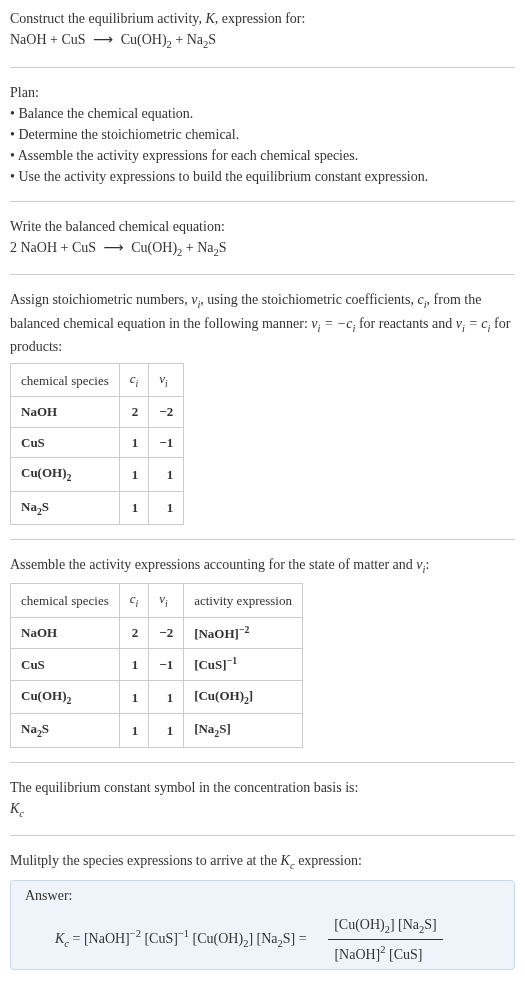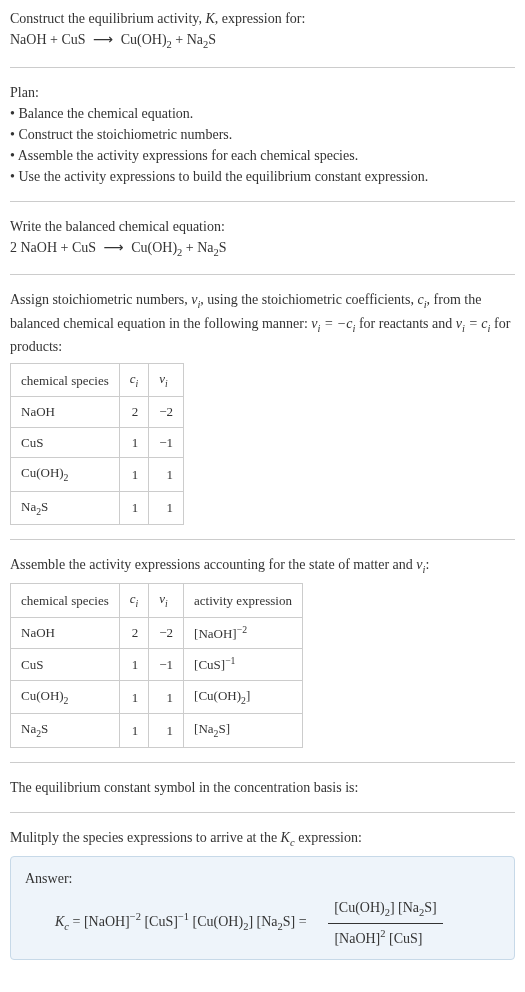--- a/index.html
+++ b/index.html
@@ -25,30 +25,30 @@
     sup { font-size: 0.75em; vertical-align: super; }
     .arrow { padding: 0 4px; }
     table {
       border-collapse: collapse;
       margin-top: 6px;
     }
     th, td {
       border: 1px solid #ccc;
       padding: 5px 10px;
       text-align: left;
-      font-weight: normal;
+      font-weight: bold;
       font-size: 13px;
     }
     th { font-weight: normal; }
     td.num { text-align: right; }
     .answer-box {
       background: #eef4fa;
       border: 1px solid #c7d9e8;
       border-radius: 4px;
-      padding: 11px 14px;
+      padding: 4px 14px;
       margin-top: 6px;
     }
     .fraction {
       display: inline-block;
       text-align: center;
       vertical-align: middle;
       padding: 0 4px;
     }
     .fraction .num-row {
       display: block;
@@ -75,21 +75,21 @@
   <div>
     NaOH + CuS <span class="arrow">⟶</span> Cu(OH)<sub>2</sub> + Na<sub>2</sub>S
   </div>
 </div>
 
 <hr>
 
 <div class="section">
   <div>Plan:</div>
   <div>• Balance the chemical equation.</div>
-  <div>• Construct the stoichiometric numbers.</div>
+  <div>• Determine the stoichiometric chemical.</div>
   <div>• Assemble the activity expressions for each chemical species.</div>
   <div>• Use the activity expressions to build the equilibrium constant expression.</div>
 </div>
 
 <hr>
 
 <div class="section">
   <div>Write the balanced chemical equation:</div>
   <div>
     2 NaOH + CuS <span class="arrow">⟶</span> Cu(OH)<sub>2</sub> + Na<sub>2</sub>S
@@ -172,20 +172,21 @@
       <td>[Na<sub>2</sub>S]</td>
     </tr>
   </tbody>
     </table>
 </div>
 
 <hr>
 
 <div class="section">
   <div>The equilibrium constant symbol in the concentration basis is:</div>
+  <div><span class="italic">K<sub>c</sub></span></div>
 </div>
 
 <hr>
 
 <div class="section">
   <div>
     <span>Mulitply the species expressions to arrive at the </span><span class="italic">K<sub>c</sub></span><span> expression:</span>
   </div>
   <div class="answer-box">
     <div>Answer:</div>

